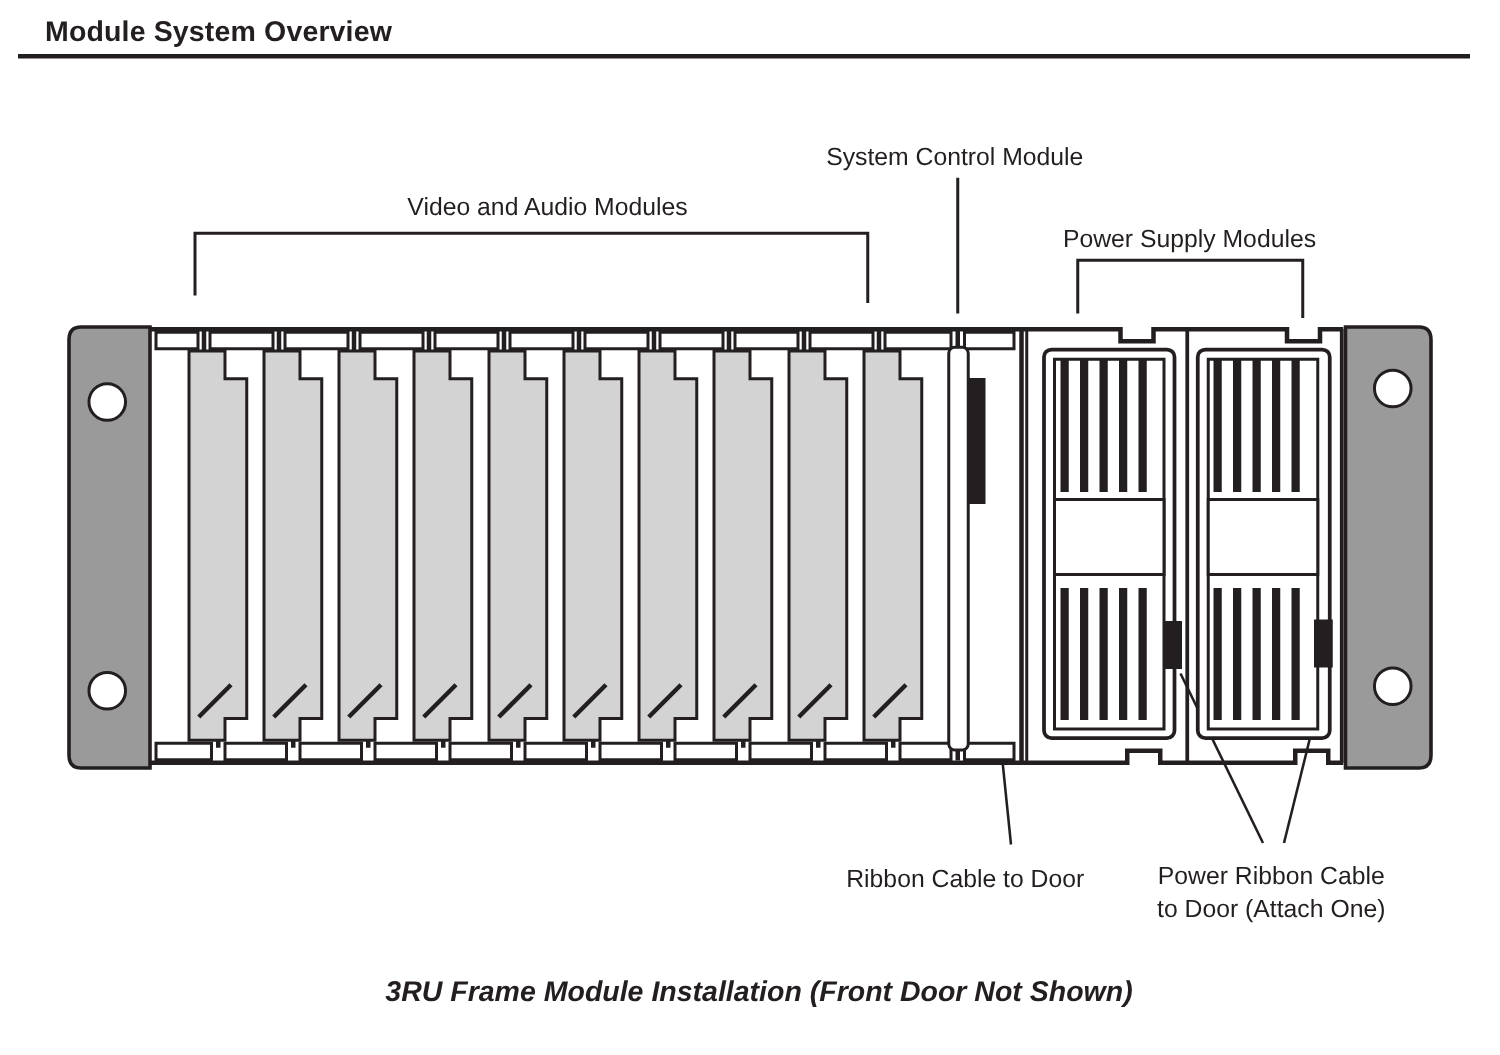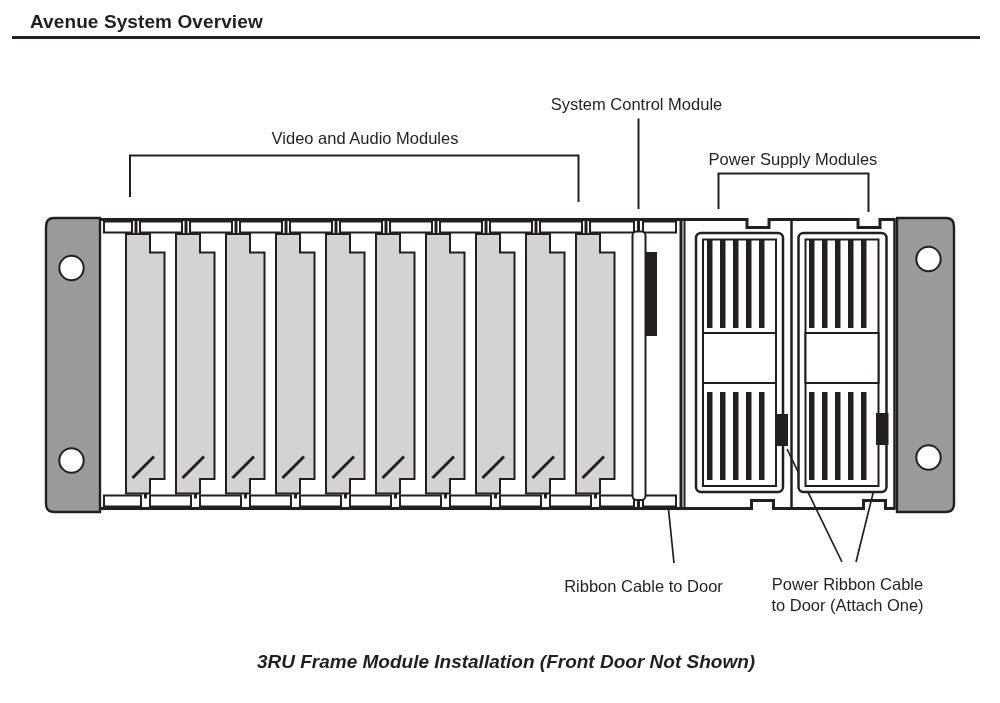--- a/index.html
+++ b/index.html
@@ -10,21 +10,21 @@
   .title-rule{position:absolute;left:12px;top:36px;width:968px;height:3px;background:#231f20;}
   .caption{position:absolute;left:6px;top:651px;width:1000px;text-align:center;
            font-size:19px;font-style:italic;font-weight:700;white-space:nowrap;}
   svg text{font-family:"Liberation Sans",sans-serif;font-size:16.5px;fill:#231f20;}
   .ln{stroke:#231f20;fill:none;}
   .slot{fill:#ffffff;stroke:#231f20;stroke-width:2;}
 </style>
 </head>
 <body>
 
-<div class="page-title">Avenue System Overview</div>
+<div class="page-title">Module System Overview</div>
 <div class="title-rule"></div>
 
 <svg width="1000" height="703" viewBox="0 0 1000 703" style="position:absolute;left:0;top:0;">
 
   <defs>
 
     <g id="card">
       <line x1="136" y1="220.5" x2="136" y2="234" class="ln" stroke-width="3"></line>
       <line x1="145.5" y1="493.5" x2="145.5" y2="498.5" class="ln" stroke-width="3"></line>
       <polygon points="126,234 150,234 150,252.5 164.5,252.5 164.5,479 150,479 150,493.5 126,493.5" fill="#d3d3d3" stroke="#231f20" stroke-width="2"></polygon>

